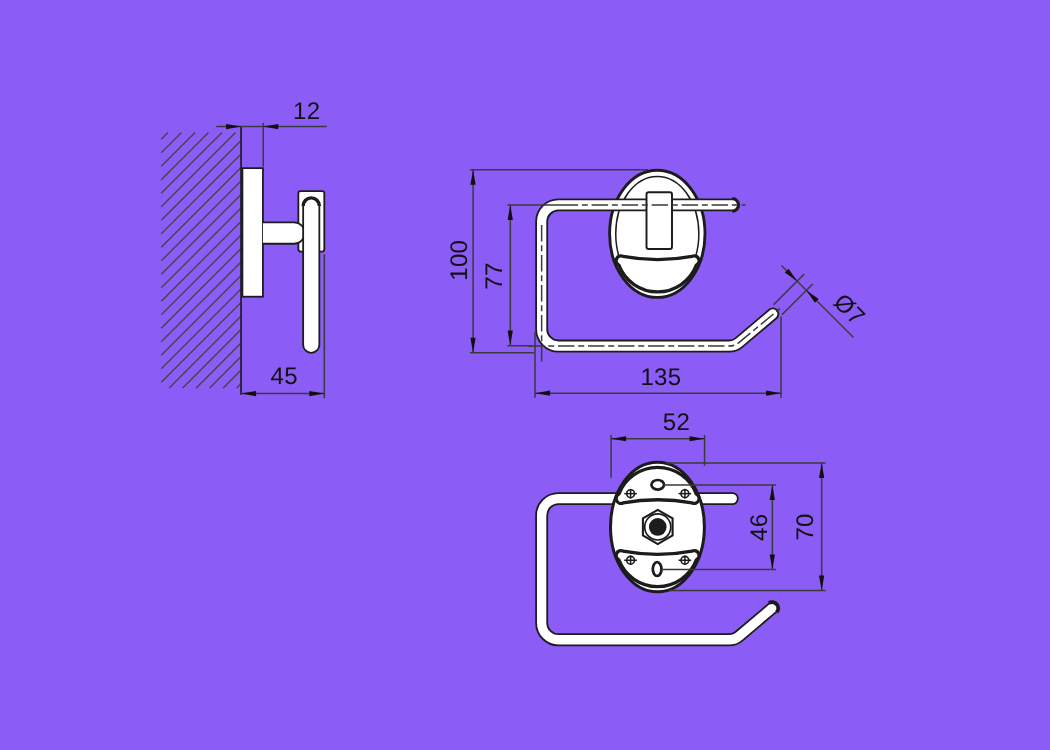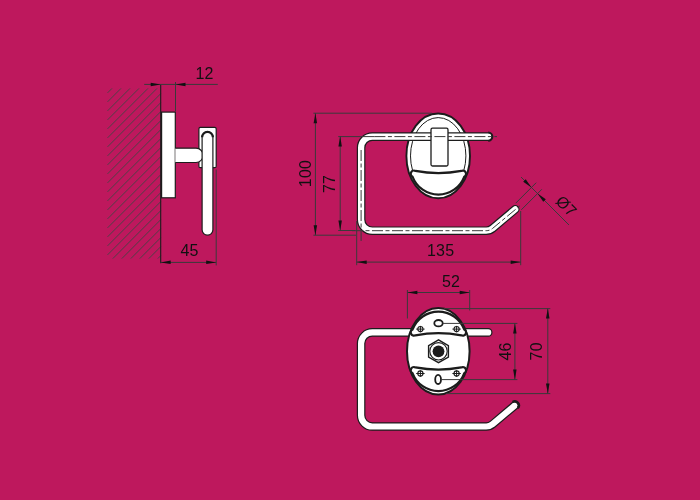--- a/index.html
+++ b/index.html
@@ -1,16 +1,16 @@
 <!DOCTYPE html>
 <html><head>
 <meta charset="utf-8">
 <style>
   html,body { margin:0; padding:0; background:#ffffff; }
-  .canvas { position:relative; width:700px; height:500px; background:#be185d; overflow:hidden; }
+  .canvas { position:relative; width:700px; height:500px; background:#8b5cf6; overflow:hidden; }
   svg text { letter-spacing:0.2px; }
 </style>
 </head>
 <body>
 
 <div class="canvas">
 <svg width="700" height="500" viewBox="0 0 700 500">
 <defs>
   <path id="crescent" d="M412.6,329.4 A27.6,27.6 0 0 1 464.2,329.4
     A3.2,3.2 0 0 1 461.4,335.3

